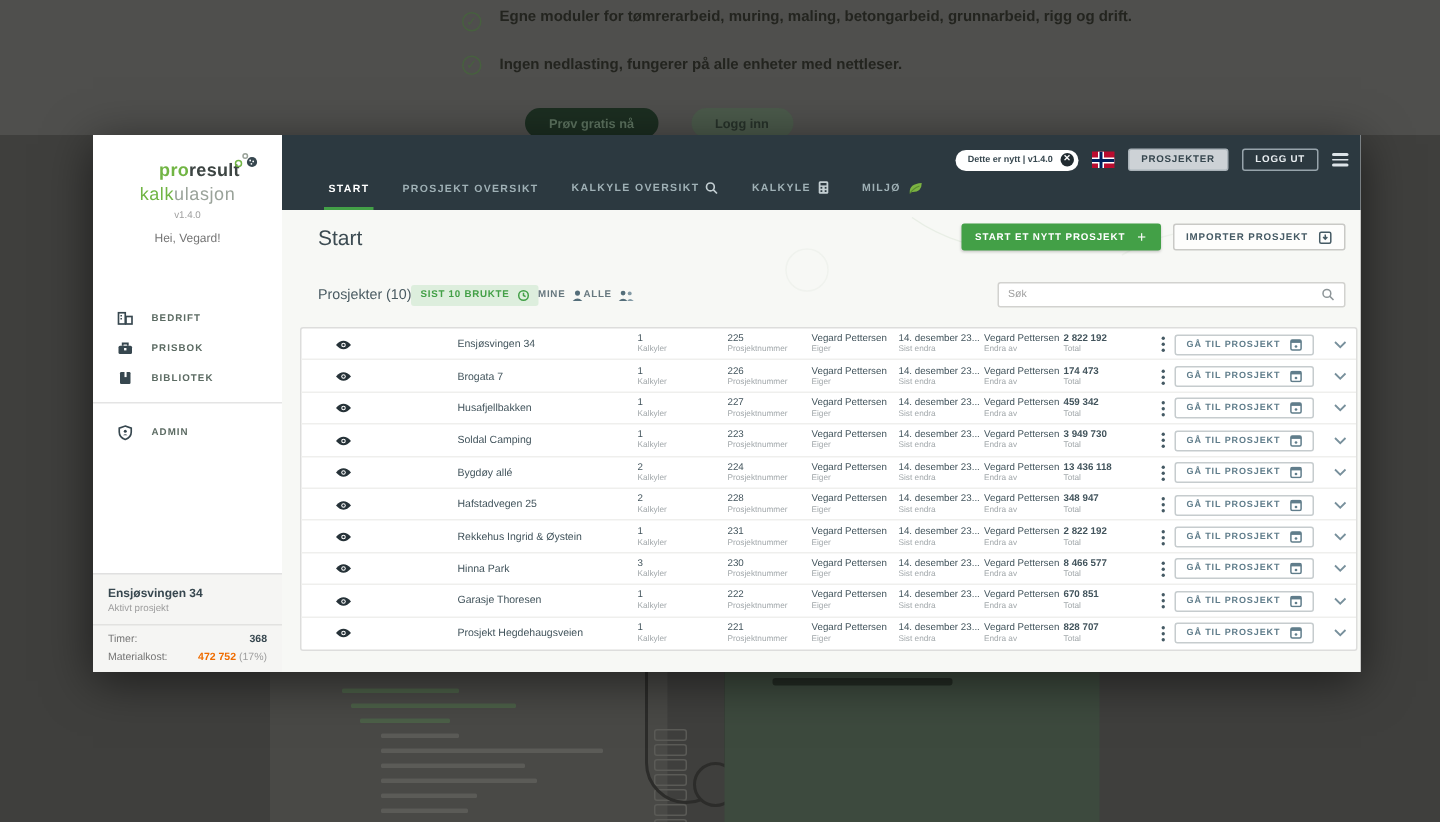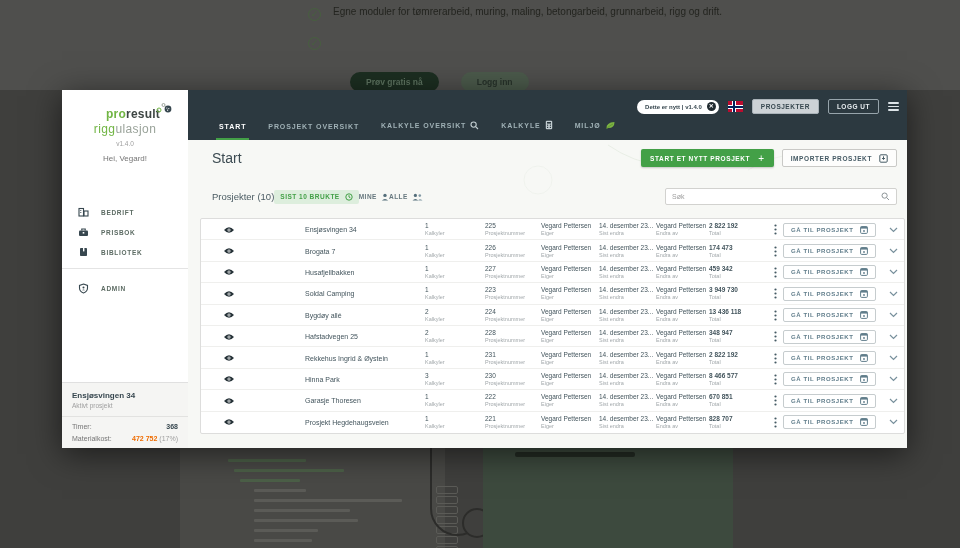--- a/index.html
+++ b/index.html
@@ -1,21 +1,21 @@
 <!DOCTYPE html>
 <html><head>
 <meta charset="utf-8">
 <style>
   * { margin:0; padding:0; box-sizing:border-box; }
   html,body { width:960px; height:548px; overflow:hidden; }
   body { font-family:"Liberation Sans", sans-serif; position:relative; background:#3f3f3d; }
 
   
   .bg-hero { position:absolute; left:0; top:0; width:960px; height:90px; background:#4f4f4d; }
-  .bg-feature { position:absolute; left:333px; color:#23241f; font-size:10px; font-weight:400; line-height:13px; width:560px; }
+  .bg-feature { position:absolute; left:333px; color:#23241f; font-size:10px; font-weight:700; line-height:13px; width:560px; }
   .bg-check { position:absolute; left:308px; width:13px; height:13px; border:1.5px solid #47603f; border-radius:50%; color:#47603f; font-size:9px; line-height:11px; text-align:center; }
   .bg-btnrow { position:absolute; top:72px; left:350px; display:flex; gap:22px; }
   .bg-btn { height:20px; border-radius:11px; font-size:8.5px; font-weight:700; display:flex; align-items:center; padding:0 16px; }
   .bg-btn.primary { background:#1c2e21; color:#5d7360; }
   .bg-btn.light { background:#4b5a4b; color:#27322a; }
   .bg-bottom-list { position:absolute; left:180px; top:448px; width:265px; height:100px; background:#494946; padding:8px 0 0 48px; }
   .sk-row { height:10px; position:relative; }
   .sk-bar { position:absolute; top:3px; height:3px; background:#5b5b57; border-radius:1px; }
   .sk-bar.green { background:#4c6048; }
   .sk-btn { position:absolute; left:208px; top:0; width:22px; height:8px; border:1px solid #5b5b57; border-radius:2px; }
@@ -104,20 +104,21 @@
   .c-gobtn { left:582px; height:14px; top:3.6px; border:1px solid #c6ccce; border-radius:2px; display:flex; align-items:center; gap:6px; padding:0 7px; font-size:6px; font-weight:700; letter-spacing:.6px; color:#607d8b; background:#fff; }
   .c-chev { left:688px; }
 </style>
 </head>
 <body>
 
 <div class="bg-hero">
   <span class="bg-check" style="top:8px">✓</span>
   <div class="bg-feature" style="top:5px">Egne moduler for tømrerarbeid, muring, maling, betongarbeid, grunnarbeid, rigg og drift.</div>
   <span class="bg-check" style="top:37px">✓</span>
+  <div class="bg-feature" style="top:37px">Ingen nedlasting, fungerer på alle enheter med nettleser.</div>
   <div class="bg-btnrow">
     <div class="bg-btn primary">Prøv gratis nå</div>
     <div class="bg-btn light">Logg inn</div>
   </div>
 </div>
 
 <div class="bg-bottom-list" id="bg-list">
     <div class="sk-row">
       <div class="sk-bar green" style="left: 0px; width: 78px;"></div>
     </div>
@@ -169,21 +170,21 @@
         <span class="logo-pro">pro</span><span class="logo-result">result</span>
         <svg class="logo-mark" width="16" height="12" viewBox="0 0 16 12">
           <circle cx="3" cy="8" r="2" fill="none" stroke="#71b544" stroke-width="1"></circle>
           <circle cx="7.5" cy="3" r="1.5" fill="none" stroke="#9aa39a" stroke-width="1"></circle>
           <circle cx="12" cy="7" r="3.4" fill="#37474f"></circle>
           <circle cx="10.8" cy="6" r=".6" fill="#fff"></circle>
             <circle cx="12.8" cy="6.6" r=".6" fill="#fff"></circle>
             <circle cx="11.6" cy="8.2" r=".6" fill="#fff"></circle>
         </svg>
       </div>
-      <div class="logo-line2"><span class="logo-kalk">rigg</span><span class="logo-ulasjon">ulasjon</span></div>
+      <div class="logo-line2"><span class="logo-kalk">kalk</span><span class="logo-ulasjon">ulasjon</span></div>
       <div class="logo-ver">v1.4.0</div>
     </div>
     <div class="greeting">Hei, Vegard!</div>
 
     <div class="menu">
       <div class="menu-item">
         <svg width="11" height="10" viewBox="0 0 11 10">
             <rect x="1" y="1.5" width="4.5" height="7.5" fill="none" stroke="#37474f" stroke-width="1.1"></rect>
             <rect x="6" y="4" width="4" height="5" fill="none" stroke="#37474f" stroke-width="1.1"></rect>
             <rect x="2.3" y="3" width="1" height="1" fill="#37474f"></rect>

